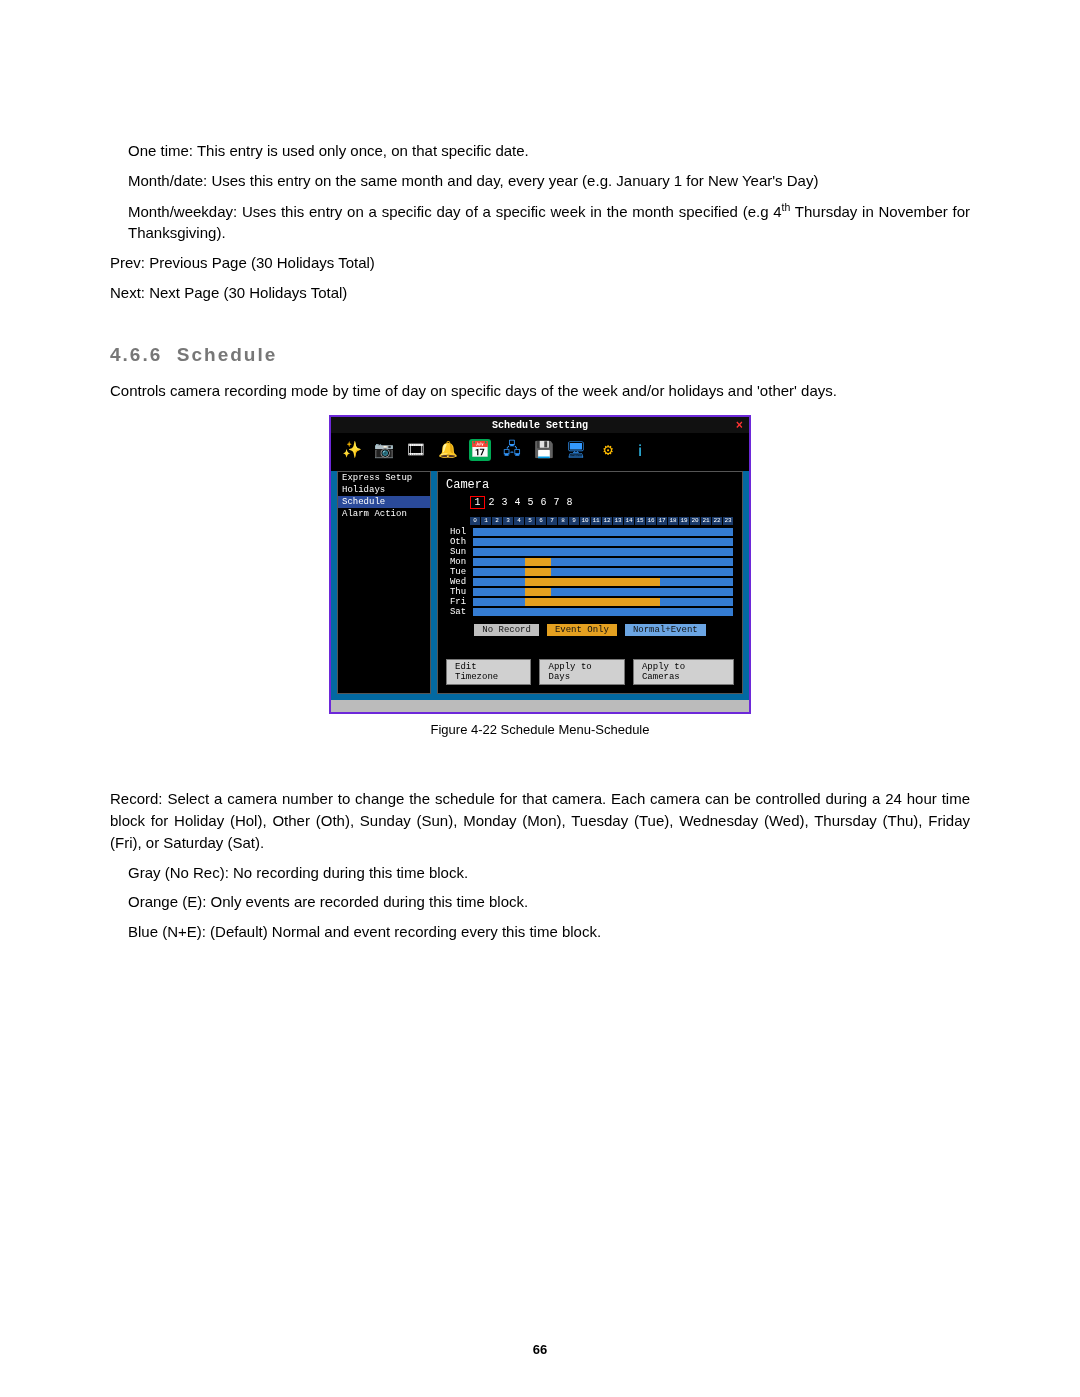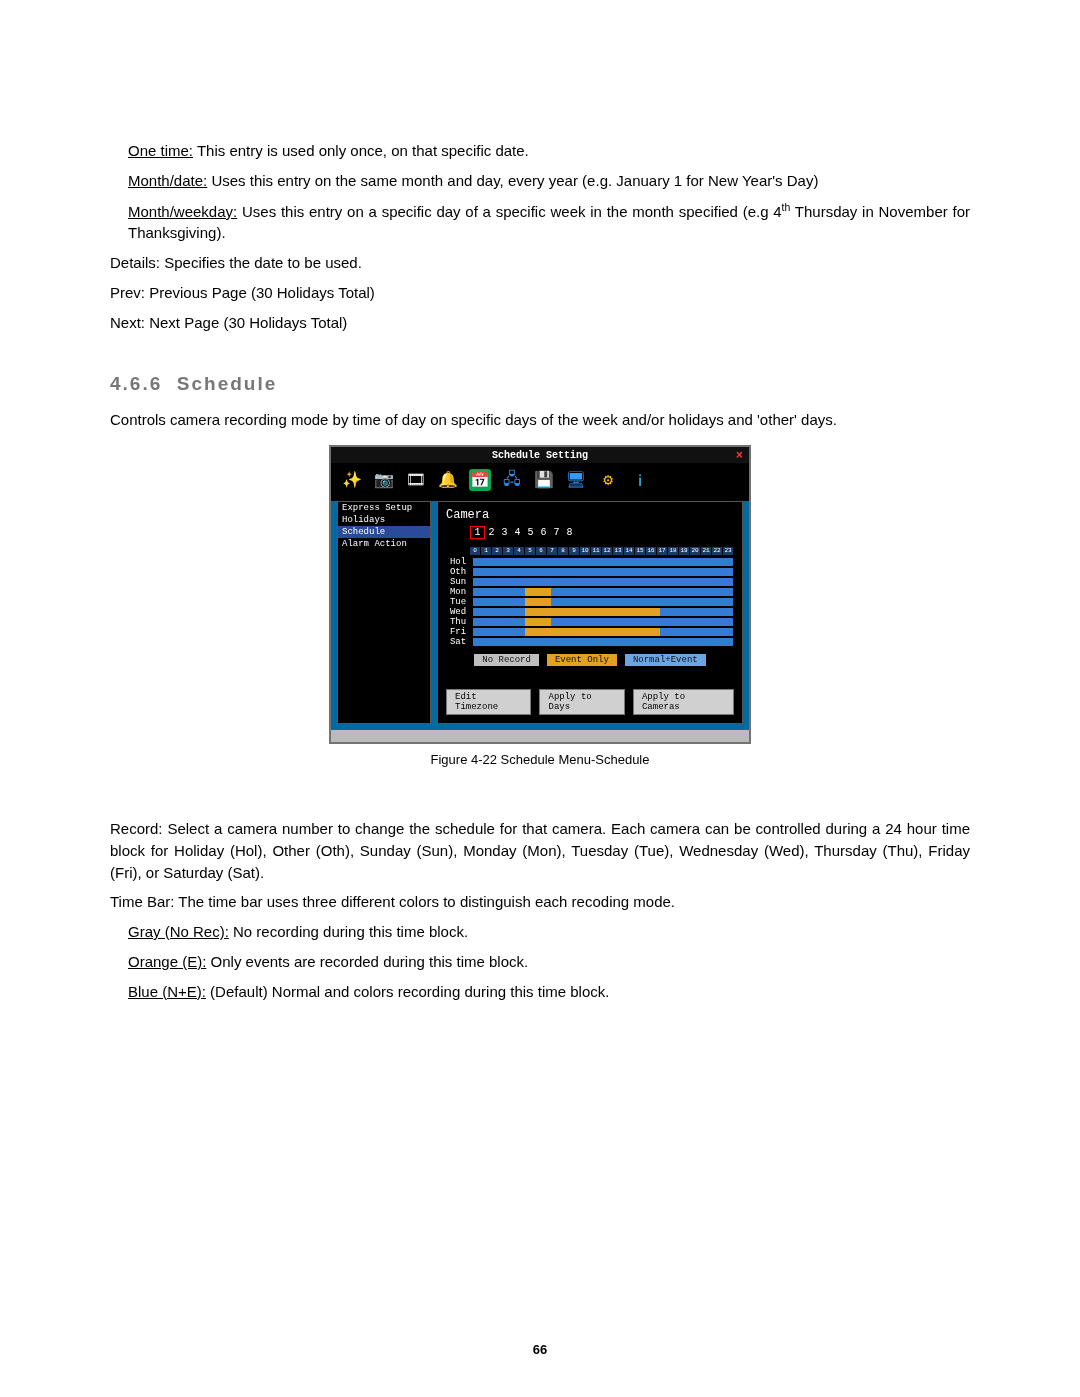--- a/index.html
+++ b/index.html
@@ -17,37 +17,37 @@
     padding: 140px 110px 70px 110px;
     box-sizing: border-box;
     position: relative;
   }
   .para {
     margin: 0 0 8px 0;
     line-height: 1.45;
     text-align: justify;
   }
   .indent { padding-left: 18px; }
-  .u { text-decoration: underline; }
+  .u { }
   .section-heading {
     color: #777;
     font-size: 19px;
     letter-spacing: 2px;
     font-weight: bold;
     margin: 40px 0 14px 0;
   }
   sup { font-size: 0.7em; }
 
   
   .shot-wrap { text-align: center; margin: 14px 0 6px 0; }
   .shot {
     display: inline-block;
     width: 418px;
     background: #000;
-    border: 2px solid #737373;
+    border: 2px solid #6d28d9;
     text-align: left;
     font-family: "Courier New", monospace;
     font-size: 9px;
     color: #fff;
   }
   .shot-title {
     text-align: center;
     color: #fff;
     font-weight: bold;
     font-size: 10px;
@@ -152,23 +152,20 @@
   <p class="para indent">
     <span class="u">One time:</span><span> This entry is used only once, on that specific date.</span>
   </p>
   <p class="para indent">
     <span class="u">Month/date:</span><span> Uses this entry on the same month and day, every year (e.g. January 1 for New Year's Day)</span>
   </p>
   <p class="para indent">
     <span class="u">Month/weekday:</span><span> Uses this entry on a specific day of a specific week in the month specified (e.g 4</span><sup>th</sup><span> Thursday in November for Thanksgiving).</span>
   </p>
 
-  <p class="para">
-    <span>Details:</span><span> Specifies the date to be used.</span>
-  </p>
   <p class="para">
     <span>Prev:</span><span> Previous Page (30 Holidays Total)</span>
   </p>
   <p class="para">
     <span>Next:</span><span> Next Page (30 Holidays Total)</span>
   </p>
 
   <div class="section-heading">
     <span>4.6.6</span>&nbsp;&nbsp;<span>Schedule</span>
   </div>
@@ -291,27 +288,24 @@
       </div>
       <div class="shot-footer"></div>
     </div>
   </div>
 
   <p class="caption">Figure 4-22 Schedule Menu-Schedule</p>
 
   <p class="para">
     <span>Record:</span><span> Select a camera number to change the schedule for that camera. Each camera can be controlled during a 24 hour time block for Holiday (Hol), Other (Oth), Sunday (Sun), Monday (Mon), Tuesday (Tue), Wednesday (Wed), Thursday (Thu), Friday (Fri), or Saturday (Sat).</span>
   </p>
-  <p class="para">
-    <span>Time Bar:</span><span> The time bar uses three different colors to distinguish each recoding mode.</span>
-  </p>
   <p class="para indent">
     <span class="u">Gray (No Rec):</span><span> No recording during this time block.</span>
   </p>
   <p class="para indent">
     <span class="u">Orange (E):</span><span> Only events are recorded during this time block.</span>
   </p>
   <p class="para indent">
-    <span class="u">Blue (N+E):</span><span> (Default) Normal and colors recording during this time block.</span>
+    <span class="u">Blue (N+E):</span><span> (Default) Normal and event recording every this time block.</span>
   </p>
 
   <div class="page-num">66</div>
 </div>
 
 </body></html>

